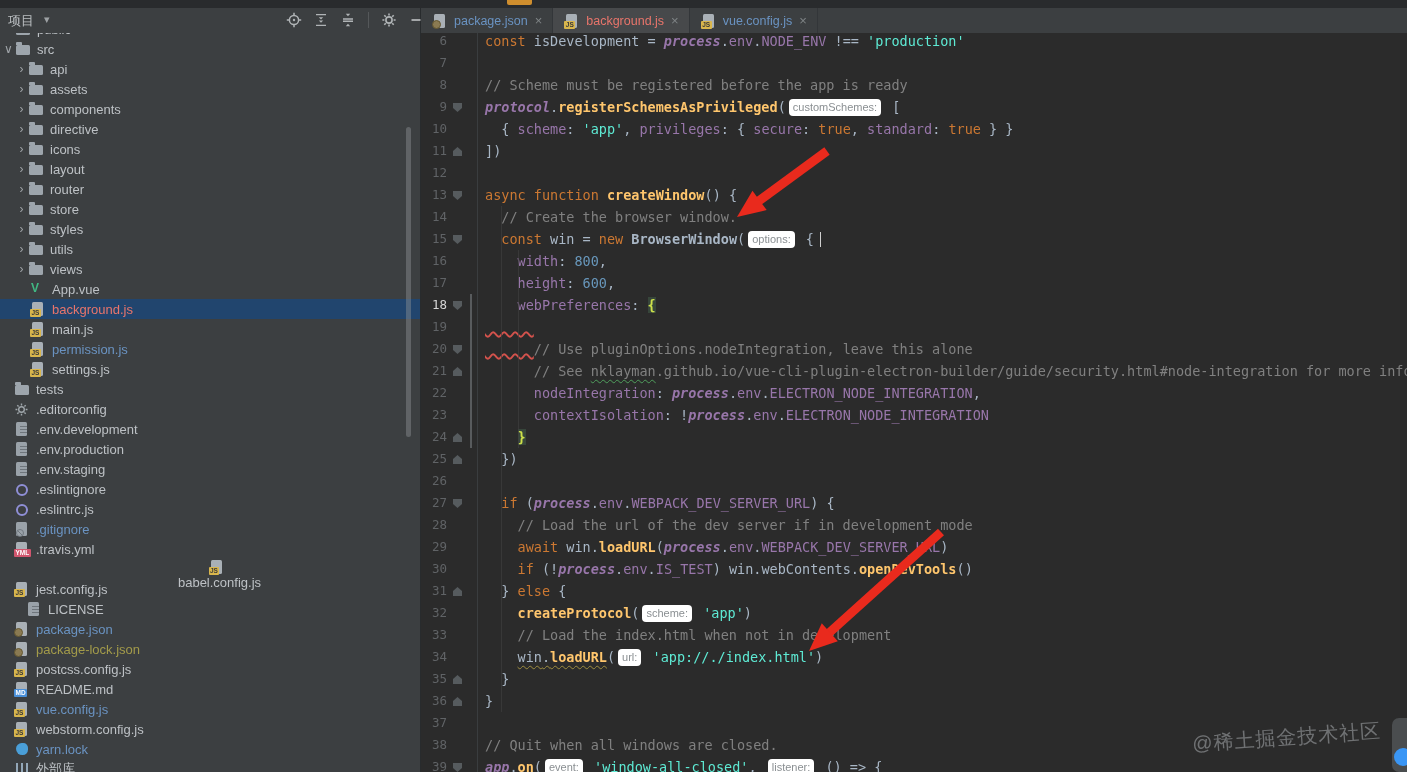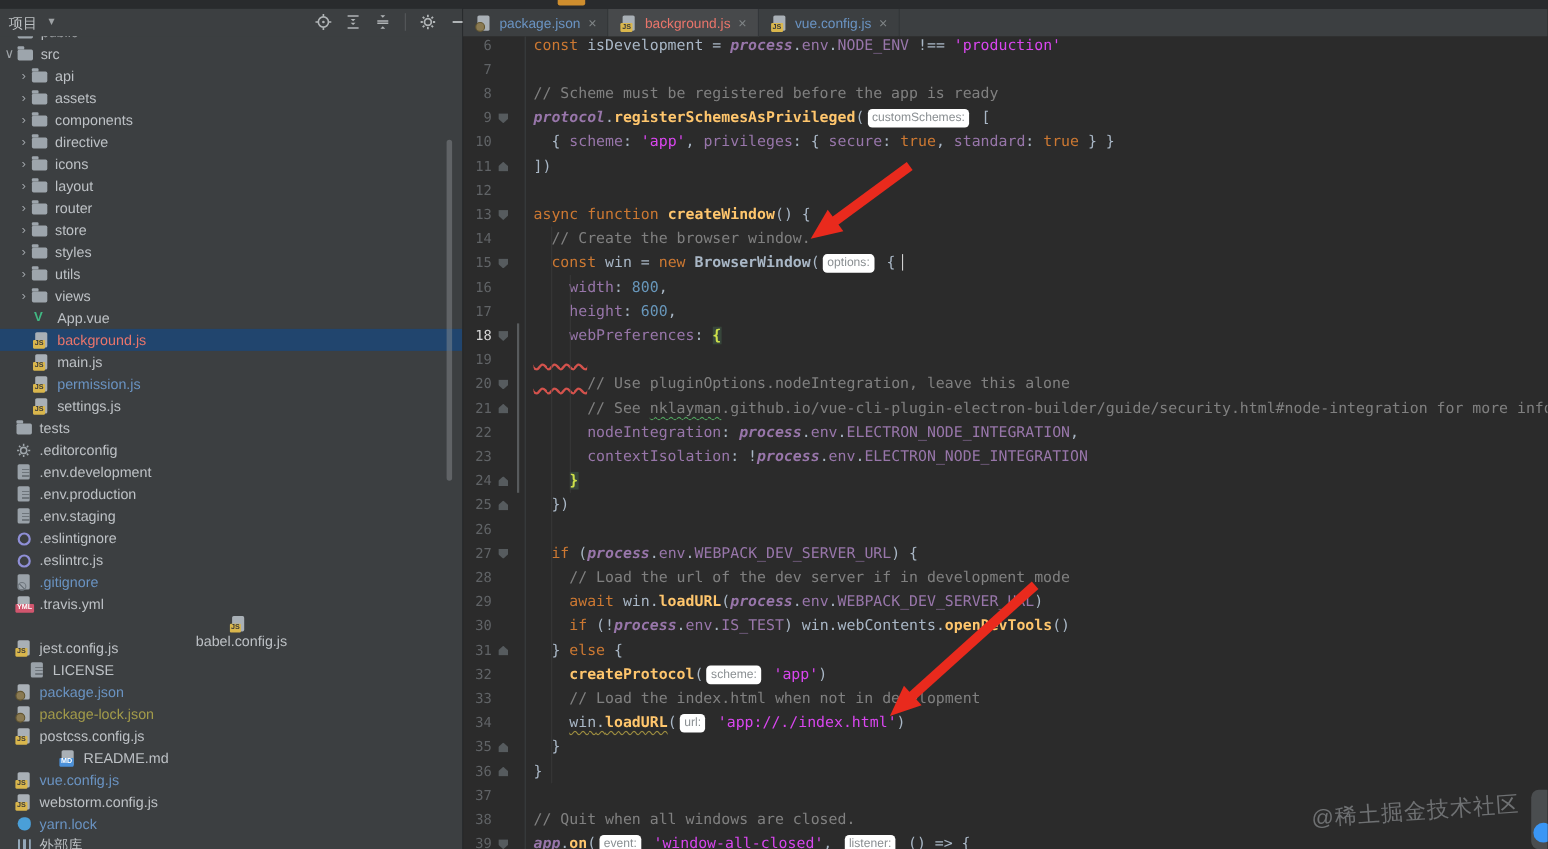--- a/index.html
+++ b/index.html
@@ -57,21 +57,21 @@
   .lrow{position:relative;height:22px;font:13.5px/22px "DejaVu Sans Mono",monospace;color:#a9b7c6;}
   .lnum{position:absolute;left:0;top:0;width:26px;text-align:right;font-size:12.5px;color:#606366;}
   .lnum.cur{color:#d6d6d6;}
   .fold{position:absolute;left:32px;top:7px;width:9px;height:9px;background:#565b5e;}
   .fold.o{clip-path:polygon(0 0,100% 0,100% 55%,50% 100%,0 55%);}
   .fold.e{clip-path:polygon(0 45%,50% 0,100% 45%,100% 100%,0 100%);}
   .ltext{position:absolute;left:64px;top:0;white-space:pre;}
   #gutter-sep{position:absolute;left:56px;top:0;bottom:0;width:1px;background:#3a3d3f;}
   .iguide{position:absolute;width:1px;background:#3f3f3f;opacity:.65;}
   #foldrange{position:absolute;left:49px;width:2px;background:#585b5d;}
-  .k{color:#cc7832;} .s{color:#d946ef;} .n{color:#6897bb;} .c{color:#808080;}
+  .k{color:#cc7832;} .s{color:#5eead4;} .n{color:#6897bb;} .c{color:#808080;}
   .p{color:#9876aa;} .g{color:#9876aa;font-style:italic;font-weight:bold;}
   .f{color:#ffc66d;font-weight:bold;} .b{font-weight:bold;}
   .hb{color:#cde04a;background:#37463b;font-weight:bold;}
   .tw{text-decoration:underline wavy #4f9f5c 1px;text-underline-offset:3px;}
   .ww{text-decoration:underline wavy #9d8d3f 1px;text-underline-offset:3px;}
   .h{font:11px/15px "Liberation Sans",sans-serif;background:#ffffff;color:#8a8f92;padding:1px 4px;border-radius:4px;margin:0 3px;display:inline-block;vertical-align:1px;}
   .caret{display:inline-block;width:1.5px;height:15px;background:#d0d0d0;vertical-align:-3px;margin-left:6px;}
   .sqr{position:absolute;left:64px;bottom:2px;color:transparent;text-decoration:underline wavy #d4524c 1.5px;}
 
   
@@ -302,21 +302,21 @@
         </span>
         <span class="tlab" style="color: rgb(163, 155, 74);">package-lock.json</span>
       </div>
       <div class="trow" style="padding-left: 14px;">
         <span class="ticon">
           <span class="doc"></span>
           <span class="badge js">JS</span>
         </span>
         <span class="tlab">postcss.config.js</span>
       </div>
-      <div class="trow" style="padding-left: 14px; margin-left: 40px;">
+      <div class="trow" style="padding-left: 14px;">
         <span class="ticon">
           <span class="doc"></span>
           <span class="badge md">MD</span>
         </span>
         <span class="tlab">README.md</span>
       </div>
       <div class="trow" style="padding-left: 14px;">
         <span class="ticon">
           <span class="doc"></span>
           <span class="badge js">JS</span>

